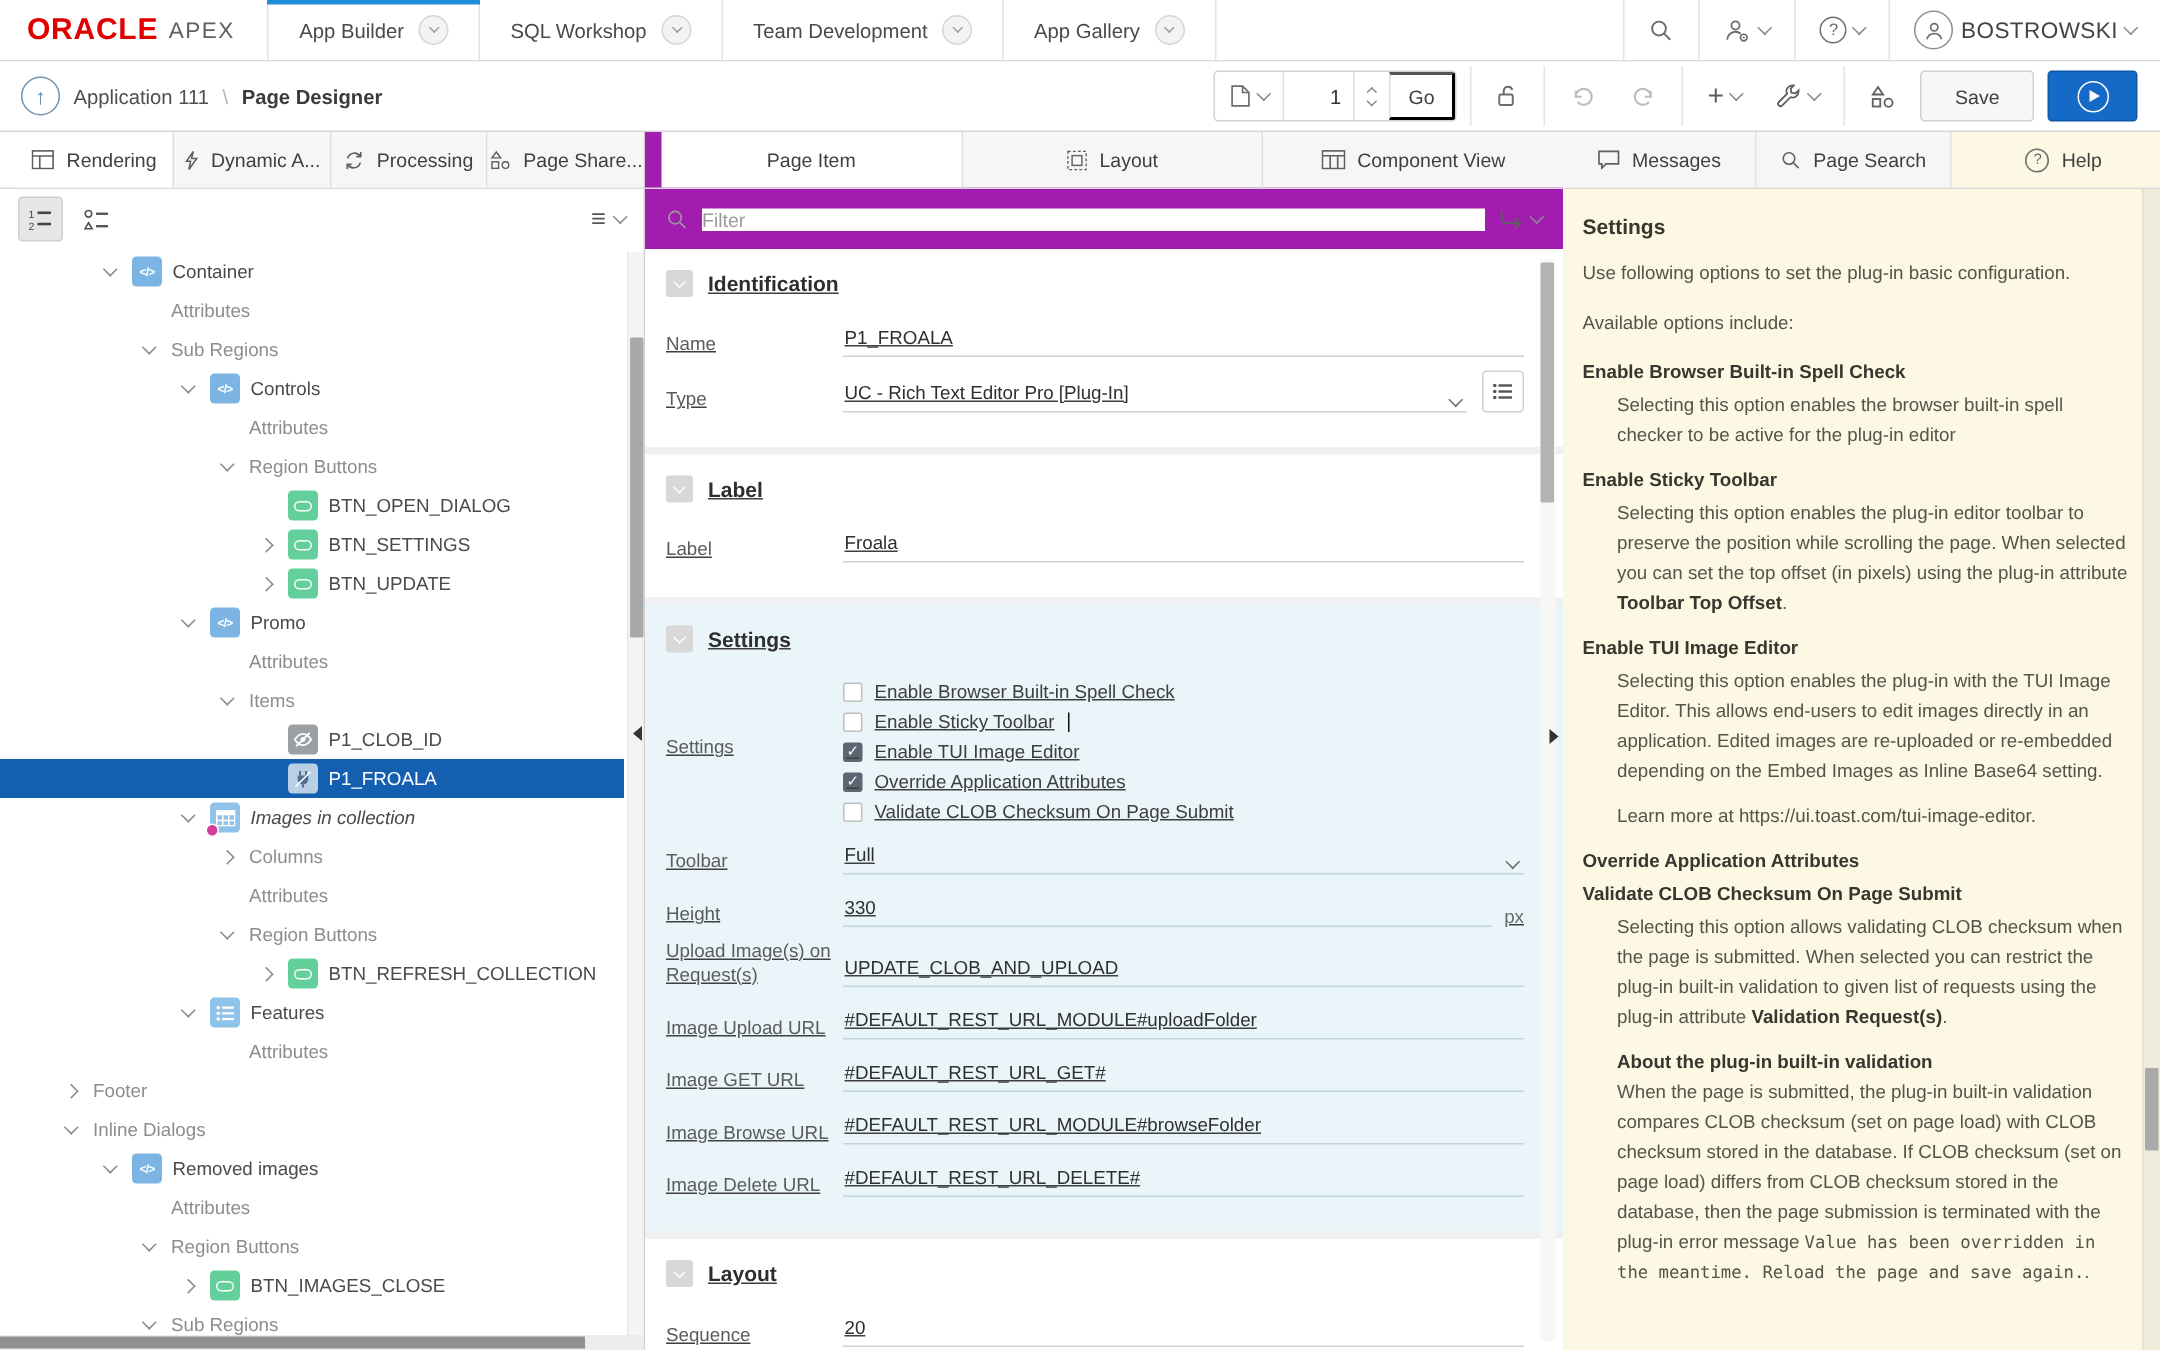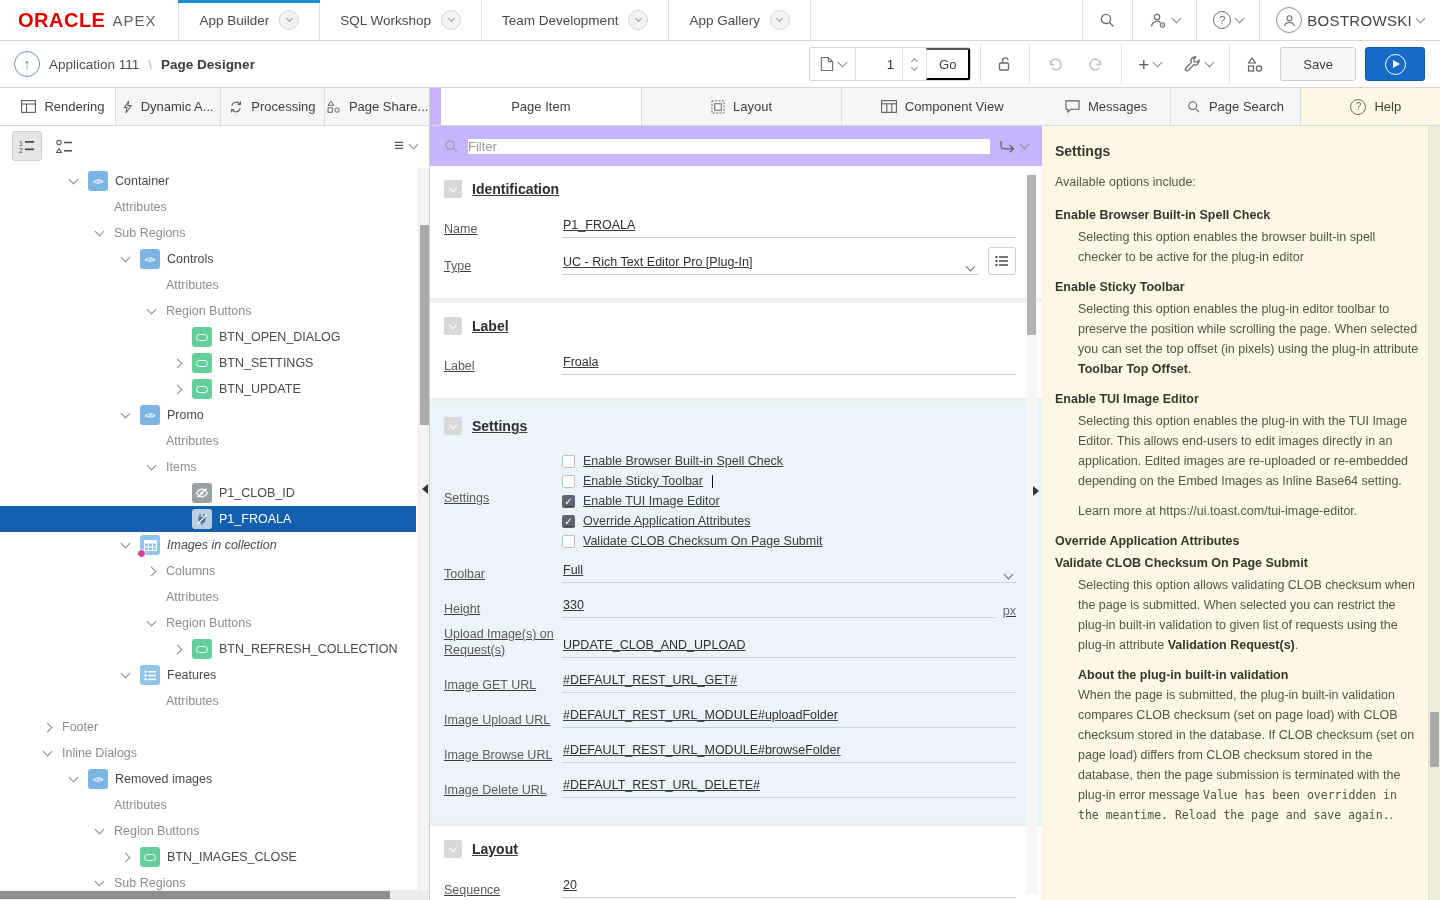--- a/index.html
+++ b/index.html
@@ -100,21 +100,21 @@
   
   .vtrack { position:absolute; width:11px; background:#f4f4f4; border-left:1px solid #e7e7e7; }
   .vthumb { position:absolute; left:1px; width:9px; background:#a9a9a9; border-radius:1px; }
   #tree-hscroll { position:absolute; left:0; bottom:0; width:429px; height:10px; background:#ececec; }
   #tree-hthumb { position:absolute; left:0; top:1px; width:390px; height:8px; background:#8f8f8f; }
   .split-arrow { position:absolute; width:0; height:0; z-index:6; }
   #split-left { left:422px; top:484px; border-top:5px solid transparent; border-bottom:5px solid transparent; border-right:6px solid #333; }
   #split-right { left:1033px; top:486px; border-top:5px solid transparent; border-bottom:5px solid transparent; border-left:6px solid #333; }
 
   
-  #center-panel { position:absolute; left:430px; top:88px; width:612px; height:812px; background:#c4b5fd; }
+  #center-panel { position:absolute; left:430px; top:88px; width:612px; height:812px; background:#a21caf; }
   #filter-row { height:40px; display:flex; align-items:center; padding:0 14px; gap:9px; }
   #filter-input { border:none; outline:none; flex:1; font-size:13px; color:#333; font-family:"Liberation Sans",sans-serif; }
   #filter-input::placeholder { color:#9a9a9a; }
   #center-scroll { position:absolute; left:0; top:78px; width:612px; bottom:0; background:#eff0f1; overflow:hidden; }
   .csection { background:#fff; margin-bottom:5px; padding:2px 0 14px 0;text-decoration:underline; }
   .csection.blue { background:#eaf5fa; }
   .sec-head { display:flex; align-items:center; gap:10px; padding:12px 14px 10px 14px; }
   .sec-chev { width:18px; height:18px; background:#d8d8d8; border-radius:2px; display:flex; align-items:center; justify-content:center; cursor:pointer; }
   .sec-chev .chev { width:6px; height:6px; border-color:#fff; }
   .sec-title { font-size:14px; font-weight:bold; color:#2e2e2e; }
@@ -717,26 +717,26 @@
         <div class="frow">
           <div class="flabel">Height</div>
           <div class="fval"><span>330</span></div>
           <span class="fsuffix">px</span>
         </div>
         <div class="frow">
           <div class="flabel">Upload Image(s) on Request(s)</div>
           <div class="fval"><span>UPDATE_CLOB_AND_UPLOAD</span></div>
         </div>
         <div class="frow">
+          <div class="flabel">Image Upload URL</div>
+          <div class="fval"><span>#DEFAULT_REST_URL_MODULE#uploadFolder</span></div>
+        </div>
+        <div class="frow">
           <div class="flabel">Image GET URL</div>
           <div class="fval"><span>#DEFAULT_REST_URL_GET#</span></div>
-        </div>
-        <div class="frow">
-          <div class="flabel">Image Upload URL</div>
-          <div class="fval"><span>#DEFAULT_REST_URL_MODULE#uploadFolder</span></div>
         </div>
         <div class="frow">
           <div class="flabel">Image Browse URL</div>
           <div class="fval"><span>#DEFAULT_REST_URL_MODULE#browseFolder</span></div>
         </div>
         <div class="frow">
           <div class="flabel">Image Delete URL</div>
           <div class="fval"><span>#DEFAULT_REST_URL_DELETE#</span></div>
         </div>
       </div>
@@ -779,20 +779,21 @@
       <span>Page Search</span>
     </div>
     <div class="ptab active">
       <span class="qcirc" style="width:16px;height:16px;font-size:10px;">?</span>
       <span>Help</span>
     </div>
   </div>
   <div id="help-body">
     <div id="help-title">Settings</div>
     <div id="help-entries">
+        <div class="hpara">Use following options to set the plug-in basic configuration.</div>
         <div class="hpara">Available options include:</div>
         <div class="hterm">Enable Browser Built-in Spell Check</div>
         <div class="hdesc"><span>Selecting this option enables the browser built-in spell checker to be active for the plug-in editor</span></div>
         <div class="hterm">Enable Sticky Toolbar</div>
         <div class="hdesc"><span>Selecting this option enables the plug-in editor toolbar to preserve the position while scrolling the page. When selected you can set the top offset (in pixels) using the plug-in attribute </span><b>Toolbar Top Offset</b><span>.</span></div>
         <div class="hterm">Enable TUI Image Editor</div>
         <div class="hdesc"><span>Selecting this option enables the plug-in with the TUI Image Editor. This allows end-users to edit images directly in an application. Edited images are re-uploaded or re-embedded depending on the Embed Images as Inline Base64 setting.</span></div>
         <div class="hdesc"><span>Learn more at https://ui.toast.com/tui-image-editor.</span></div>
         <div class="hterm">Override Application Attributes</div>
         <div class="hterm">Validate CLOB Checksum On Page Submit</div>

